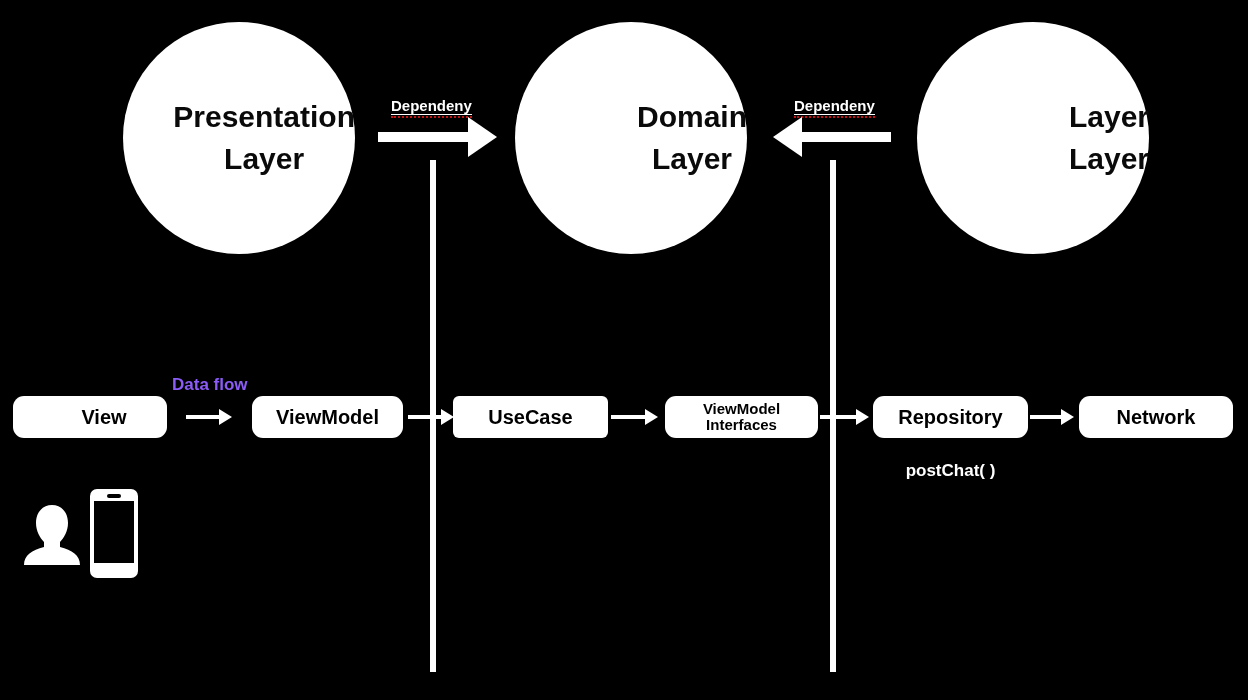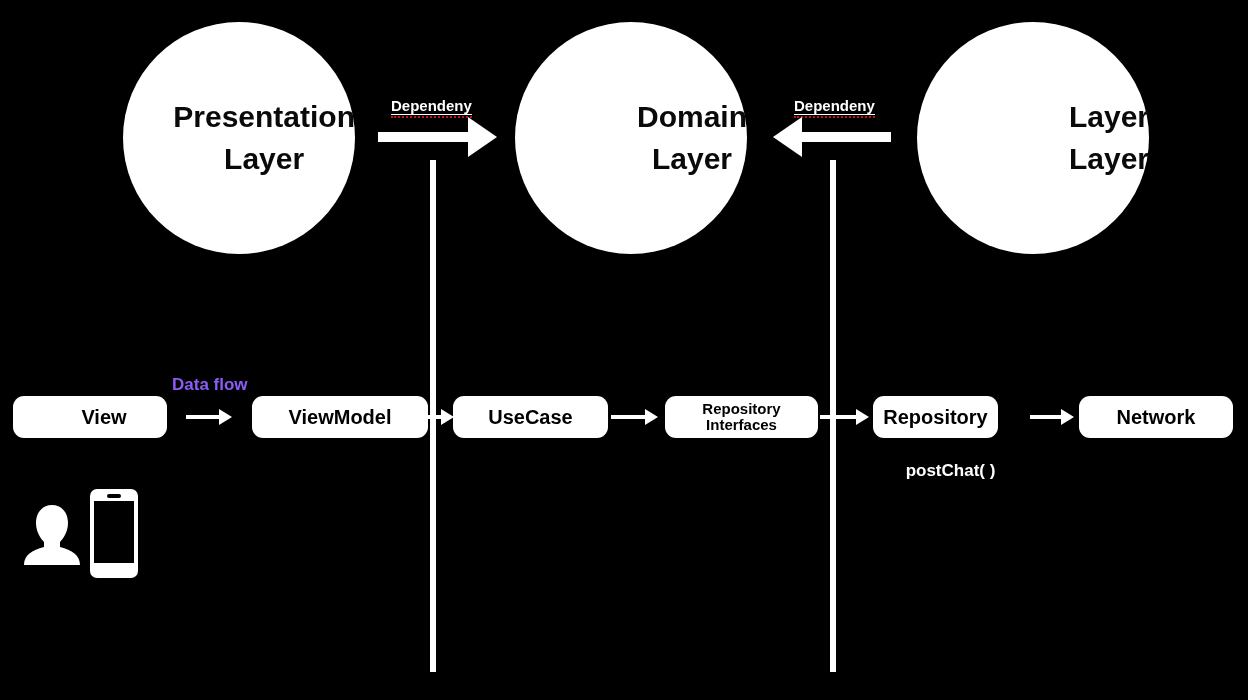--- a/index.html
+++ b/index.html
@@ -47,24 +47,24 @@
   .vline{position:absolute;top:160px;width:6px;height:512px;background:#fff;}
   .vline-left{left:430px;}
   .vline-right{left:830px;}
   
   .fbox{
     position:absolute;top:396px;height:42px;background:#fff;border-radius:11px;
     display:flex;align-items:center;justify-content:center;
     color:#000;font-weight:bold;font-size:20px;box-sizing:border-box;
   }
   .b-view{left:13px;width:154px;padding-left:28px;}
-  .b-viewmodel{left:252px;width:176px;}
-  .b-usecase{left:453px;width:155px;}
+  .b-viewmodel{left:252px;width:151px;}
+  .b-usecase{left:453px;width:155px;border-radius:6px;}
   .b-repo-int{left:665px;width:153px;font-size:15px;line-height:16px;text-align:center;padding:0 24px;}
-  .b-repository{left:873px;width:125px;}
+  .b-repository{left:873px;width:155px;}
   .b-network{left:1079px;width:154px;}
   
   .sarrow{position:absolute;top:409px;height:16px;}
   .sarrow .s-shaft{position:absolute;left:0;right:10px;top:6px;height:4px;background:#fff;}
   .sarrow .s-head{
     position:absolute;right:0;top:0;width:0;height:0;
     border-top:8px solid transparent;border-bottom:8px solid transparent;
     border-left:13px solid #fff;
   }
   .a1{left:186px;width:46px;}
@@ -118,21 +118,21 @@
   </div>
 
   <div class="vline vline-left"></div>
   <div class="vline vline-right"></div>
 
   <div class="dataflow-caption">Data flow</div>
 
   <div class="fbox b-view">View</div>
   <div class="fbox b-viewmodel">ViewModel</div>
   <div class="fbox b-usecase">UseCase</div>
-  <div class="fbox b-repo-int">Repository Interfaces</div>
+  <div class="fbox b-repo-int">ViewModel Interfaces</div>
   <div class="fbox b-repository">Repository</div>
   <div class="fbox b-network">Network</div>
 
   <div class="sarrow a1">
       <div class="s-shaft"></div>
       <div class="s-head"></div>
     </div>
   <div class="sarrow a2">
       <div class="s-shaft"></div>
       <div class="s-head"></div>

